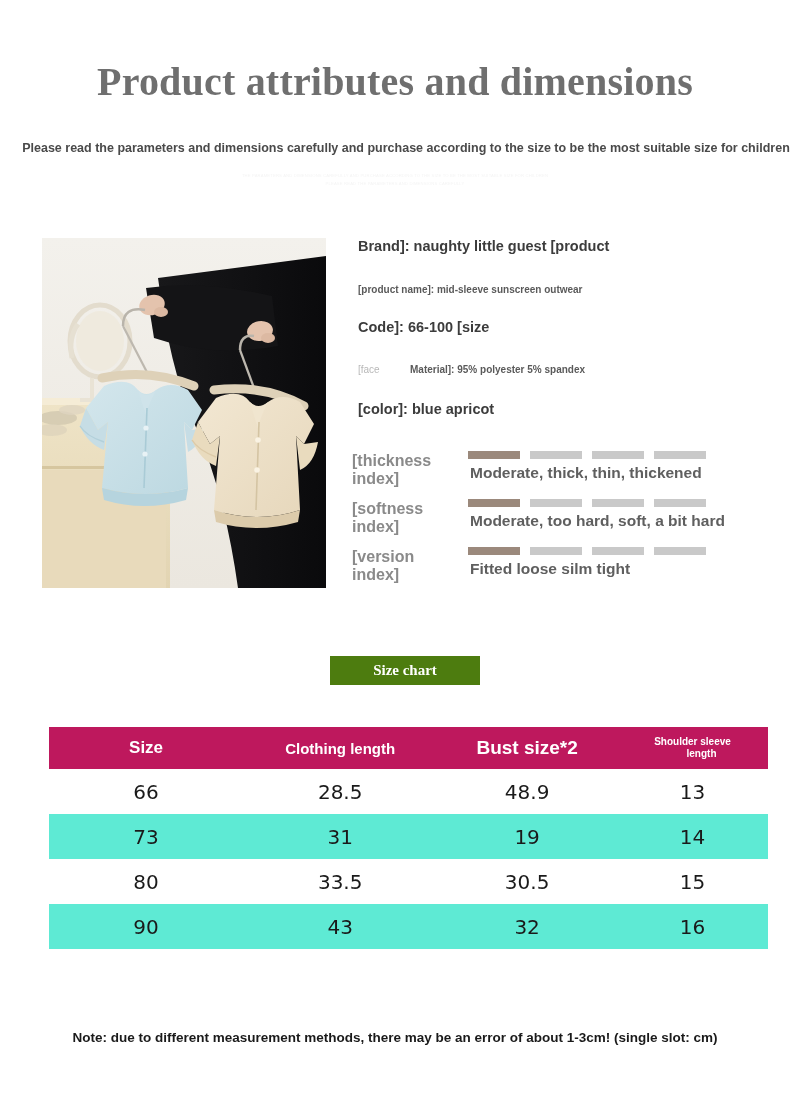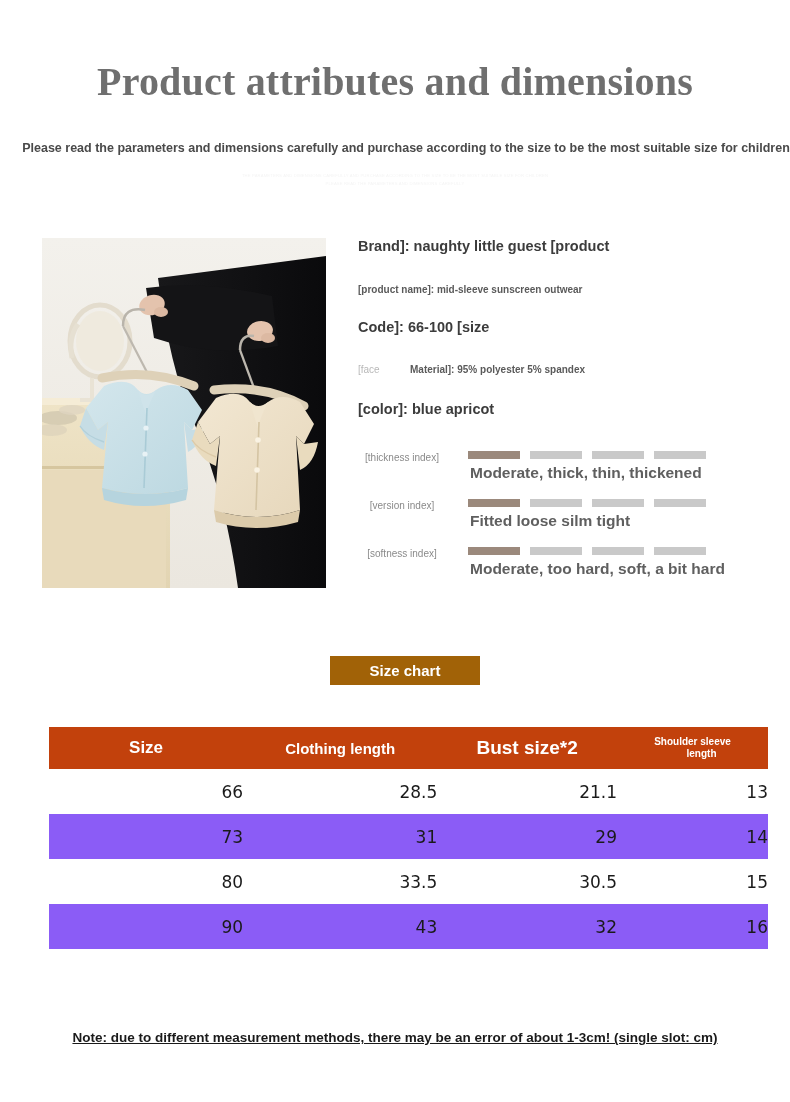--- a/index.html
+++ b/index.html
@@ -93,23 +93,24 @@
   }
 
   
   .indexes { position: absolute; left: 352px; top: 448px; width: 430px; }
   .index-block { position: relative; height: 48px; }
   .index-label {
     position: absolute;
     left: 0;
     top: 4px;
     width: 100px;
-    text-align: center;
-    font-size: 10px;
+    text-align: left;
+    font-size: 16px;
     color: #8a8a8a;
+    font-weight: bold;
   }
   .bars {
     position: absolute;
     left: 116px;
     top: 3px;
     display: flex;
     gap: 10px;
   }
   .bar { width: 52px; height: 8px; background: #c9c9c9; }
   .bar.filled { background: #9b897c; }
@@ -123,82 +124,82 @@
     white-space: nowrap;
   }
 
   
   .size-chart-badge {
     position: absolute;
     left: 330px;
     top: 656px;
     width: 150px;
     height: 29px;
-    background: #a16207;
+    background: #4d7c0f;
     color: #ffffff;
     font-size: 15px;
     font-weight: bold;
     display: flex;
     align-items: center;
     justify-content: center;
+    font-family: Liberation Serif, serif;
   }
 
   
   .size-table {
     position: absolute;
     left: 49px;
     top: 727px;
     width: 719px;
     border-collapse: collapse;
     table-layout: fixed;
   }
-  .size-table thead tr { background: #c2410c; }
+  .size-table thead tr { background: #be185d; }
   .size-table th {
     color: #ffffff;
     height: 42px;
     vertical-align: middle;
     font-weight: bold;
     padding: 0;
   }
   .th-size   { font-size: 17px; }
   .th-length { font-size: 15px; }
   .th-bust   { font-size: 19px; }
   .th-shoulder {
     font-size: 10px;
     line-height: 1.22;
     font-weight: bold;
   }
   .th-shoulder .l1 { display: block; text-align: center; }
   .th-shoulder .l2 { display: block; text-align: center; padding-left: 18px; }
   .size-table td {
     height: 45px;
-    text-align: right;
+    text-align: center;
     vertical-align: middle;
-    font-size: 17px;
+    font-size: 20px;
     color: #1a1a1a;
     padding: 0;
     font-family: "DejaVu Sans", sans-serif;
   }
-  .size-table tbody tr.alt { background: #8b5cf6; }
+  .size-table tbody tr.alt { background: #5eead4; }
   .col-1 { width: 27%; }
   .col-2 { width: 27%; }
   .col-3 { width: 25%; }
   .col-4 { width: 21%; }
 
   
   .footer-note {
     position: absolute;
     top: 1030px;
     left: 0;
     width: 790px;
     text-align: center;
     font-size: 13.5px;
     font-weight: bold;
     color: #1a1a1a;
-    text-decoration: underline;
   }
 </style>
 </head>
 <body>
 
 <div class="page-title">Product attributes and dimensions</div>
 <div class="page-subtitle">Please read the parameters and dimensions carefully and purchase according to the size to be the most suitable size for children</div>
 <div class="watermark">
   <span>THE PARAMETERS AND DIMENSIONS CAREFULLY AND PURCHASE ACCORDING TO THE SIZE TO BE THE MOST SUITABLE SIZE FOR CHILDREN</span><br>
   <span>PLEASE READ THE PARAMETERS AND DIMENSIONS CAREFULLY</span>
@@ -312,39 +313,39 @@
     <div class="bars">
       <span class="bar filled"></span>
       <span class="bar"></span>
       <span class="bar"></span>
       <span class="bar"></span>
     </div>
     <div class="index-desc">Moderate, thick, thin, thickened</div>
   </div>
 
   <div class="index-block">
+    <div class="index-label">[softness index]</div>
+    <div class="bars">
+      <span class="bar filled"></span>
+      <span class="bar"></span>
+      <span class="bar"></span>
+      <span class="bar"></span>
+    </div>
+    <div class="index-desc">Moderate, too hard, soft, a bit hard</div>
+  </div>
+
+  <div class="index-block">
     <div class="index-label">[version index]</div>
     <div class="bars">
       <span class="bar filled"></span>
       <span class="bar"></span>
       <span class="bar"></span>
       <span class="bar"></span>
     </div>
     <div class="index-desc">Fitted loose silm tight</div>
-  </div>
-
-  <div class="index-block">
-    <div class="index-label">[softness index]</div>
-    <div class="bars">
-      <span class="bar filled"></span>
-      <span class="bar"></span>
-      <span class="bar"></span>
-      <span class="bar"></span>
-    </div>
-    <div class="index-desc">Moderate, too hard, soft, a bit hard</div>
   </div>
 
 </div>
 
 <div class="size-chart-badge">Size chart</div>
 
 <table class="size-table">
   <colgroup>
     <col class="col-1">
       <col class="col-2">
@@ -359,27 +360,27 @@
       <th class="th-shoulder">
         <span class="l1">Shoulder sleeve</span>
         <span class="l2">length</span>
       </th>
     </tr>
   </thead>
   <tbody>
     <tr>
       <td>66</td>
       <td>28.5</td>
-      <td>21.1</td>
+      <td>48.9</td>
       <td>13</td>
     </tr>
     <tr class="alt">
       <td>73</td>
       <td>31</td>
-      <td>29</td>
+      <td>19</td>
       <td>14</td>
     </tr>
     <tr>
       <td>80</td>
       <td>33.5</td>
       <td>30.5</td>
       <td>15</td>
     </tr>
     <tr class="alt">
       <td>90</td>

